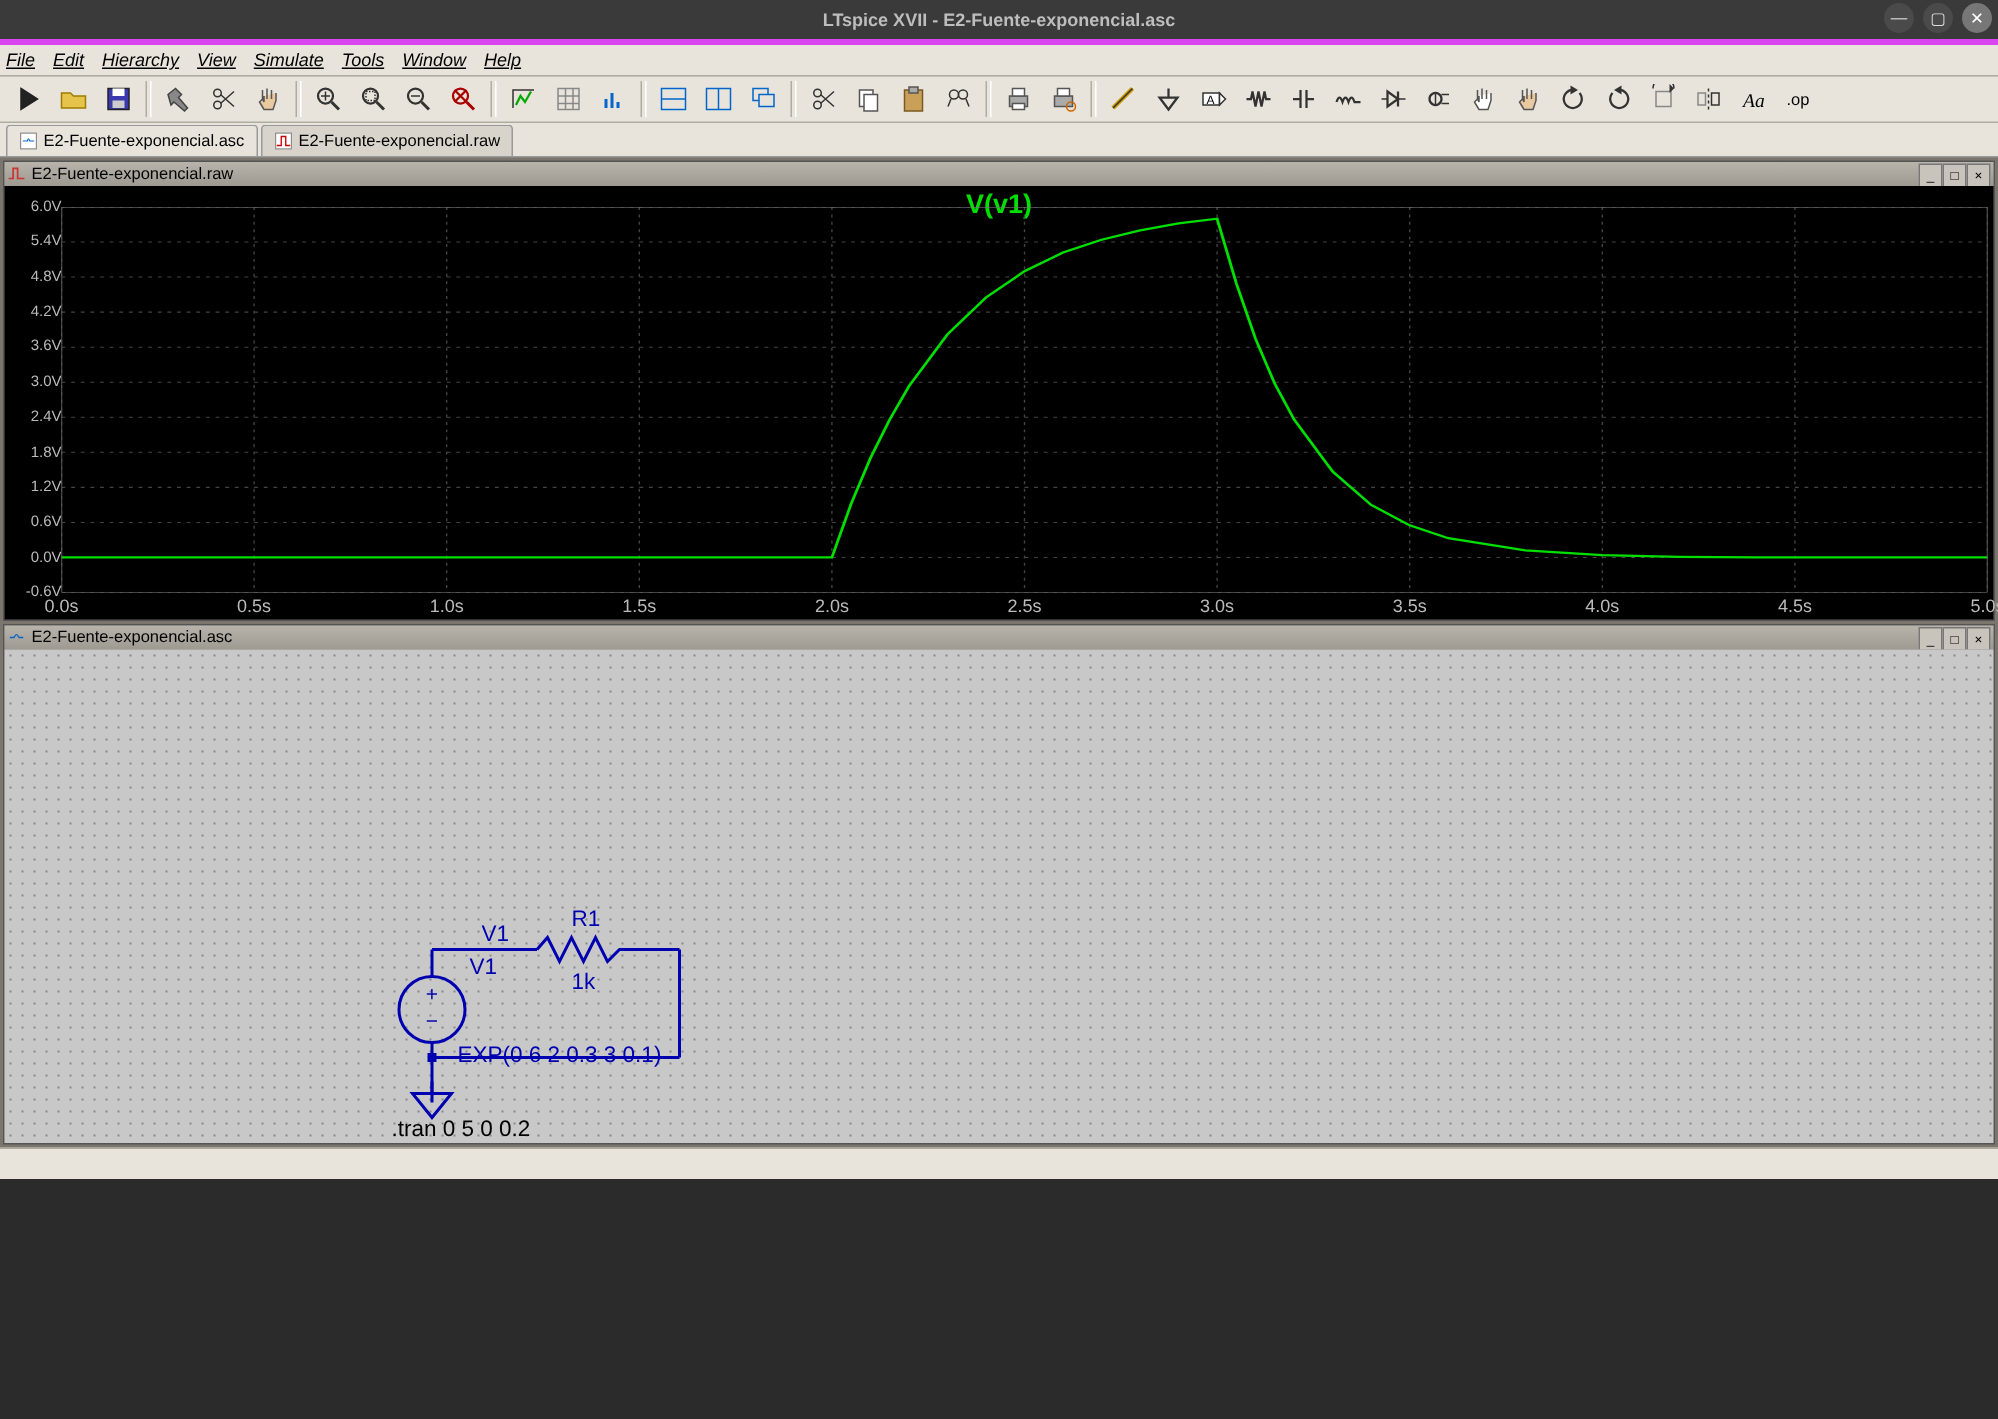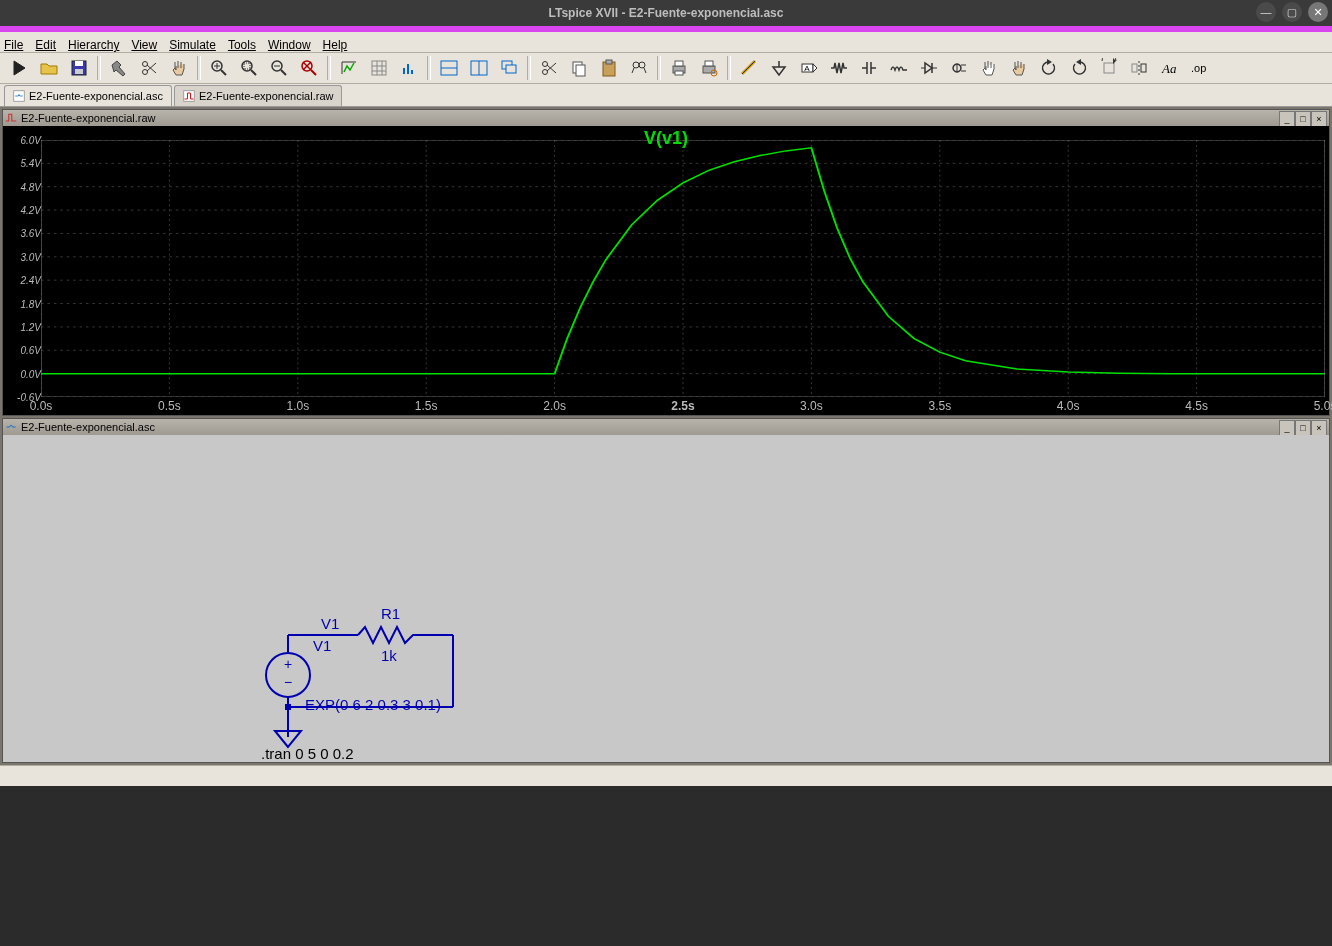--- a/index.html
+++ b/index.html
@@ -3,21 +3,21 @@
 <meta charset="utf-8">
 <style>
   html, body { margin:0; padding:0; font-family: Tahoma, Arial, sans-serif; font-size:12px; background:#2b2b2b; color:#000; }
   .window { width:1332px; height:786px; display:flex; flex-direction:column; background:#3a3a3a; }
   .titlebar { height:26px; background:#3a3a3a; color:#ccc; display:flex; align-items:center; position:relative; }
   .titlebar .title { flex:1; text-align:center; font-weight:bold; color:#bdbdbd; }
   .win-controls { position:absolute; right:4px; top:2px; display:flex; gap:6px; }
   .win-btn { width:20px; height:20px; border-radius:10px; display:flex; align-items:center; justify-content:center; background:#4a4a4a; color:#ddd; font-size:11px; cursor:pointer; }
   .win-btn.close { background:#777; color:#fff; }
 
-  .menubar { height:20px; background:#e8e4db; display:flex; align-items:flex-end; padding:0 4px; gap:12px; border-top:6px solid #d946ef; border-bottom:1px solid #b0ac9f; }
+  .menubar { height:20px; background:#e8e4db; display:flex; align-items:center; padding:0 4px; gap:12px; border-top:4px solid #d946ef; border-bottom:1px solid #b0ac9f;font-style:italic; }
   .menu-item { color:#000; cursor:pointer; }
   .menu-item span.ul { text-decoration:underline; }
 
   .toolbar { height:30px; background:#e8e4db; display:flex; align-items:center; padding:0 4px; border-bottom:1px solid #b0ac9f; }
   .tb-btn { width:26px; height:26px; margin:0 1px; display:flex; align-items:center; justify-content:center; border:1px solid transparent; cursor:pointer; }
   .tb-sep { width:2px; height:24px; margin:0 3px; border-left:1px solid #b0ac9f; border-right:1px solid #fff; }
   .tb-btn svg { width:20px; height:20px; }
 
   .tabstrip { height:22px; background:#e8e4db; display:flex; align-items:flex-end; padding-left:4px; border-bottom:1px solid #999; }
   .doc-tab { display:flex; align-items:center; gap:4px; height:20px; padding:0 8px; border:1px solid #999; border-bottom:none; background:#d8d4cb; margin-right:2px; border-radius:3px 3px 0 0; font-size:11px; cursor:pointer; }
@@ -29,21 +29,21 @@
   .pane-title { height:16px; background: linear-gradient(#b8b4ab, #9e9a91); display:flex; align-items:center; padding:0 2px; gap:4px; font-size:11px; position:relative; }
   .pane-title .t-icon { width:12px; height:12px; }
   .pane-controls { position:absolute; right:2px; top:1px; display:flex; gap:0; }
   .pane-ctl { width:14px; height:14px; background:#c8c4bb; border:1px solid #777; display:flex; align-items:center;justify-content:center; font-size:9px; line-height:9px; cursor:pointer; }
 
   
   .plot-pane { flex:0 0 305px; }
   .plot-body { flex:1; background:#000; position:relative; }
   .plot-trace-label { position:absolute; top:2px; left:50%; transform:translateX(-50%); color:#00e000; font-weight:bold; font-size:18px; }
   .y-axis { position:absolute; left:2px; top:14px; bottom:18px; width:36px; color:#bbb; font-size:10px; }
-  .y-tick { position:absolute; right:0; transform:translateY(-50%);font-style:italic; }
+  .y-tick { position:absolute; right:0; transform:translateY(-50%); }
   .x-axis { position:absolute; left:38px; right:4px; bottom:2px; height:14px; color:#bbb; font-size:12px; }
   .x-tick { position:absolute; bottom:0; transform:translateX(-50%); }
   .plot-grid { position:absolute; left:38px; right:4px; top:14px; bottom:18px; }
   .plot-grid svg { width:100%; height:100%; display:block; }
 
   
   .schem-pane { flex:1; }
   .schem-body { flex:1; background:#c8c8c8; position:relative; overflow:hidden;
      background-image: radial-gradient(circle, #888 0.6px, transparent 0.6px);
      background-size: 8px 8px; }
@@ -371,21 +371,21 @@
             <div class="y-tick" style="top: 18.1818%;">4.8V</div>
             <div class="y-tick" style="top: 9.09091%;">5.4V</div>
             <div class="y-tick" style="top: 0%;">6.0V</div>
           </div>
         <div class="x-axis" id="x-axis">
             <div class="x-tick" style="left: 0%;">0.0s</div>
             <div class="x-tick" style="left: 10%;">0.5s</div>
             <div class="x-tick" style="left: 20%;">1.0s</div>
             <div class="x-tick" style="left: 30%;">1.5s</div>
             <div class="x-tick" style="left: 40%;">2.0s</div>
-            <div class="x-tick" style="left: 50%; font-weight: bold;">2.5s</div>
+            <div class="x-tick" style="left: 50%;">2.5s</div>
             <div class="x-tick" style="left: 60%;">3.0s</div>
             <div class="x-tick" style="left: 70%;">3.5s</div>
             <div class="x-tick" style="left: 80%;">4.0s</div>
             <div class="x-tick" style="left: 90%;">4.5s</div>
             <div class="x-tick" style="left: 100%;">5.0s</div>
           </div>
         <div class="plot-grid">
           <svg id="plot-svg" viewBox="0 0 1000 260" preserveAspectRatio="none">
               <line x1="0" y1="0" x2="0" y2="260" stroke="#444" stroke-dasharray="2 3" stroke-width="0.7"></line>
               <line x1="100" y1="0" x2="100" y2="260" stroke="#444" stroke-dasharray="2 3" stroke-width="0.7"></line>

